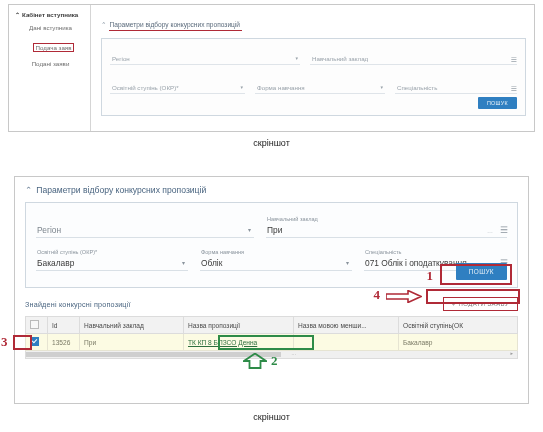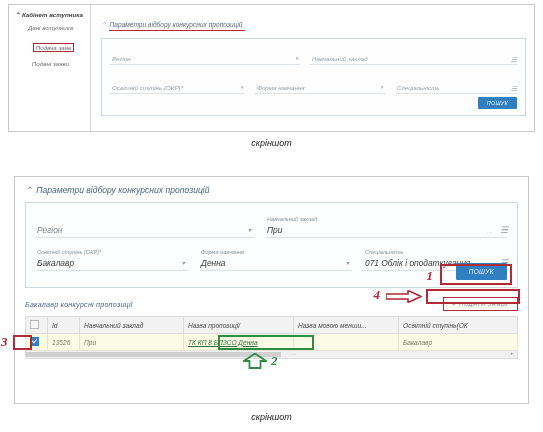--- a/index.html
+++ b/index.html
@@ -3,21 +3,21 @@
 <meta charset="utf-8">
 <style>
   html,body{margin:0;padding:0;}
   body{
     width:543px;height:432px;
     background:#ffffff;
     font-family:"Liberation Sans", sans-serif;
     color:#333;
     overflow:hidden;
   }
-  .page{position:relative;width:543px;height:376px;font-style:italic;}
+  .page{position:relative;width:543px;height:376px;}
 
   
   .shot{position:absolute;background:#fff;border:1px solid #c8c8c8;box-sizing:border-box;}
 
   
   #shot1{left:8px;top:4px;width:527px;height:128px;}
   .s1-body{display:flex;height:100%;}
   .s1-side{width:82px;border-right:1px solid #d5d5d5;box-sizing:border-box;padding:6px 4px 0 6px;}
   .s1-side .root{font-size:6.2px;font-weight:bold;color:#3b3b3b;white-space:nowrap;}
   .s1-side .root .caret{font-size:6px;margin-right:2px;}
@@ -173,36 +173,36 @@
           </div>
         </div>
         <div class="r2b">
           <div class="f2" style="flex:0 0 152px;">
             <span class="lab">Освітній ступінь (ОКР)*</span>
             <span class="val">Бакалавр</span>
             <span class="dd">▾</span>
           </div>
           <div class="f2" style="flex:0 0 152px;">
             <span class="lab">Форма навчання</span>
-            <span class="val">Денна</span>
+            <span class="val">Облік</span>
             <span class="dd">▾</span>
           </div>
           <div class="f2" style="flex:1;">
             <span class="lab">Спеціальність</span>
             <span class="val">071 Облік і оподаткування</span>
             <span class="lst">☰</span>
           </div>
         </div>
         <div class="btn-search2">ПОШУК</div>
         <div class="mark-box" style="right:5px;bottom:2px;width:72px;height:21px;"></div>
         <div class="num" style="right:84px;bottom:3px;font-size:13px;">1</div>
       </div>
 
       <div class="found-row">
-        <div class="found-lbl">Бакалавр конкурсні пропозиції</div>
+        <div class="found-lbl">Знайдені конкурсні пропозиції</div>
         <div style="position:relative;">
           <div class="btn-apply">
             <span class="plus">+</span><span>ПОДАТИ ЗАЯВУ</span>
           </div>
         </div>
       </div>
 
       <table class="grid">
         <colgroup>
           <col style="width:22px">

